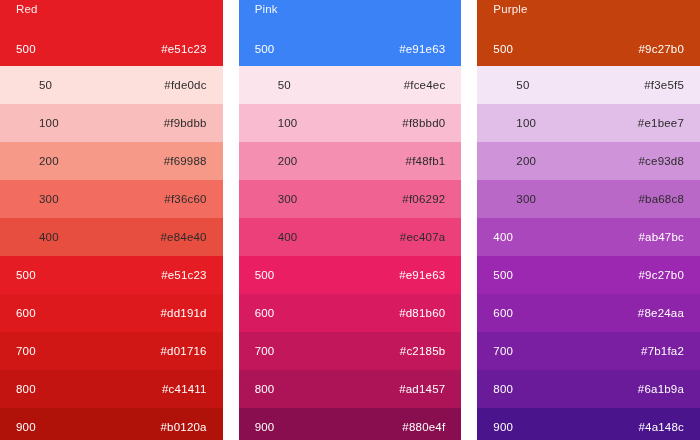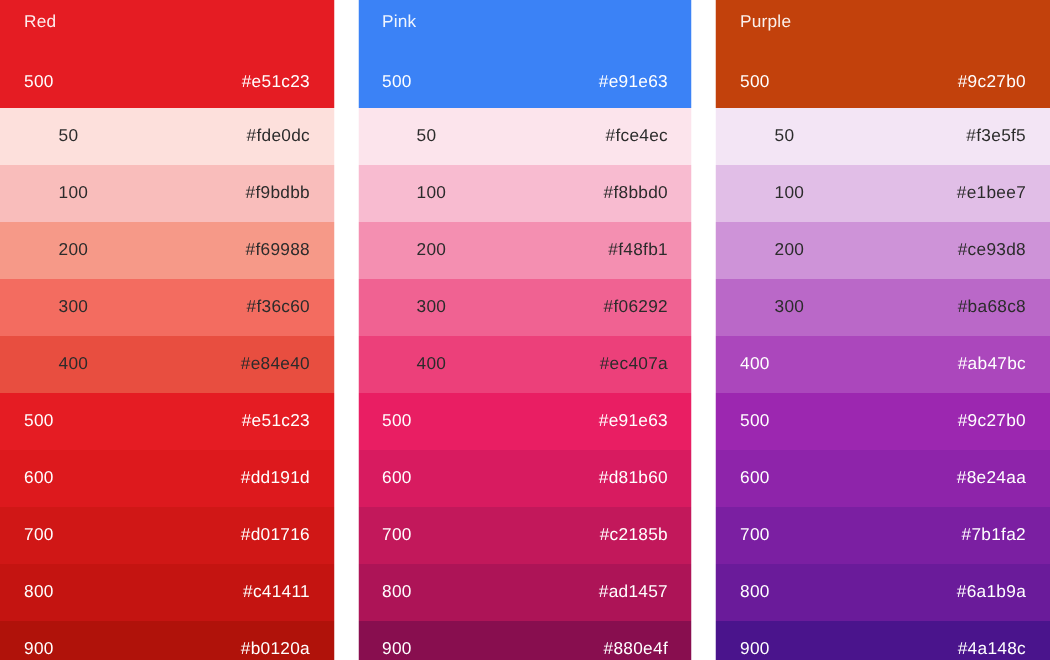--- a/index.html
+++ b/index.html
@@ -16,20 +16,21 @@
     -webkit-font-smoothing: antialiased;
   }
 
   #palette-board {
     display: flex;
     width: 700px;
     height: 440px;
     gap: 16px;
     padding: 0;
     background: #ffffff;
+    align-items: center;
   }
 
   .palette-column {
     flex: 1 1 0;
     display: flex;
     flex-direction: column;
     min-width: 0;
     overflow: hidden;
   }
 

